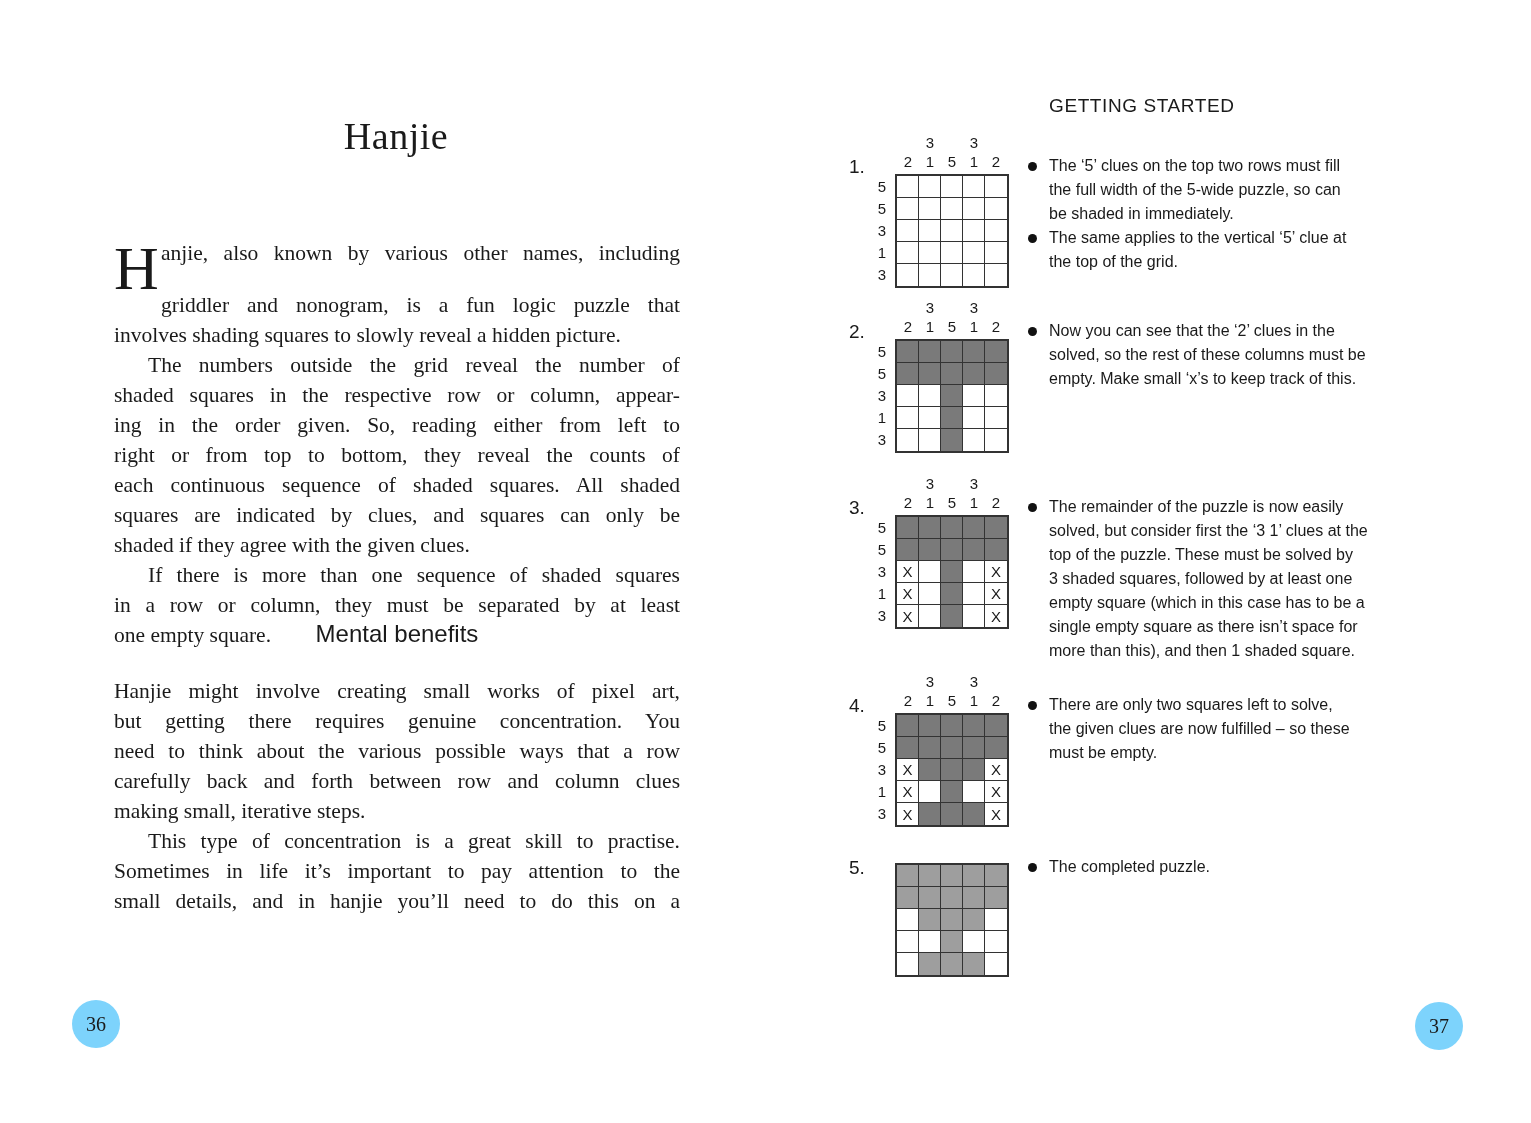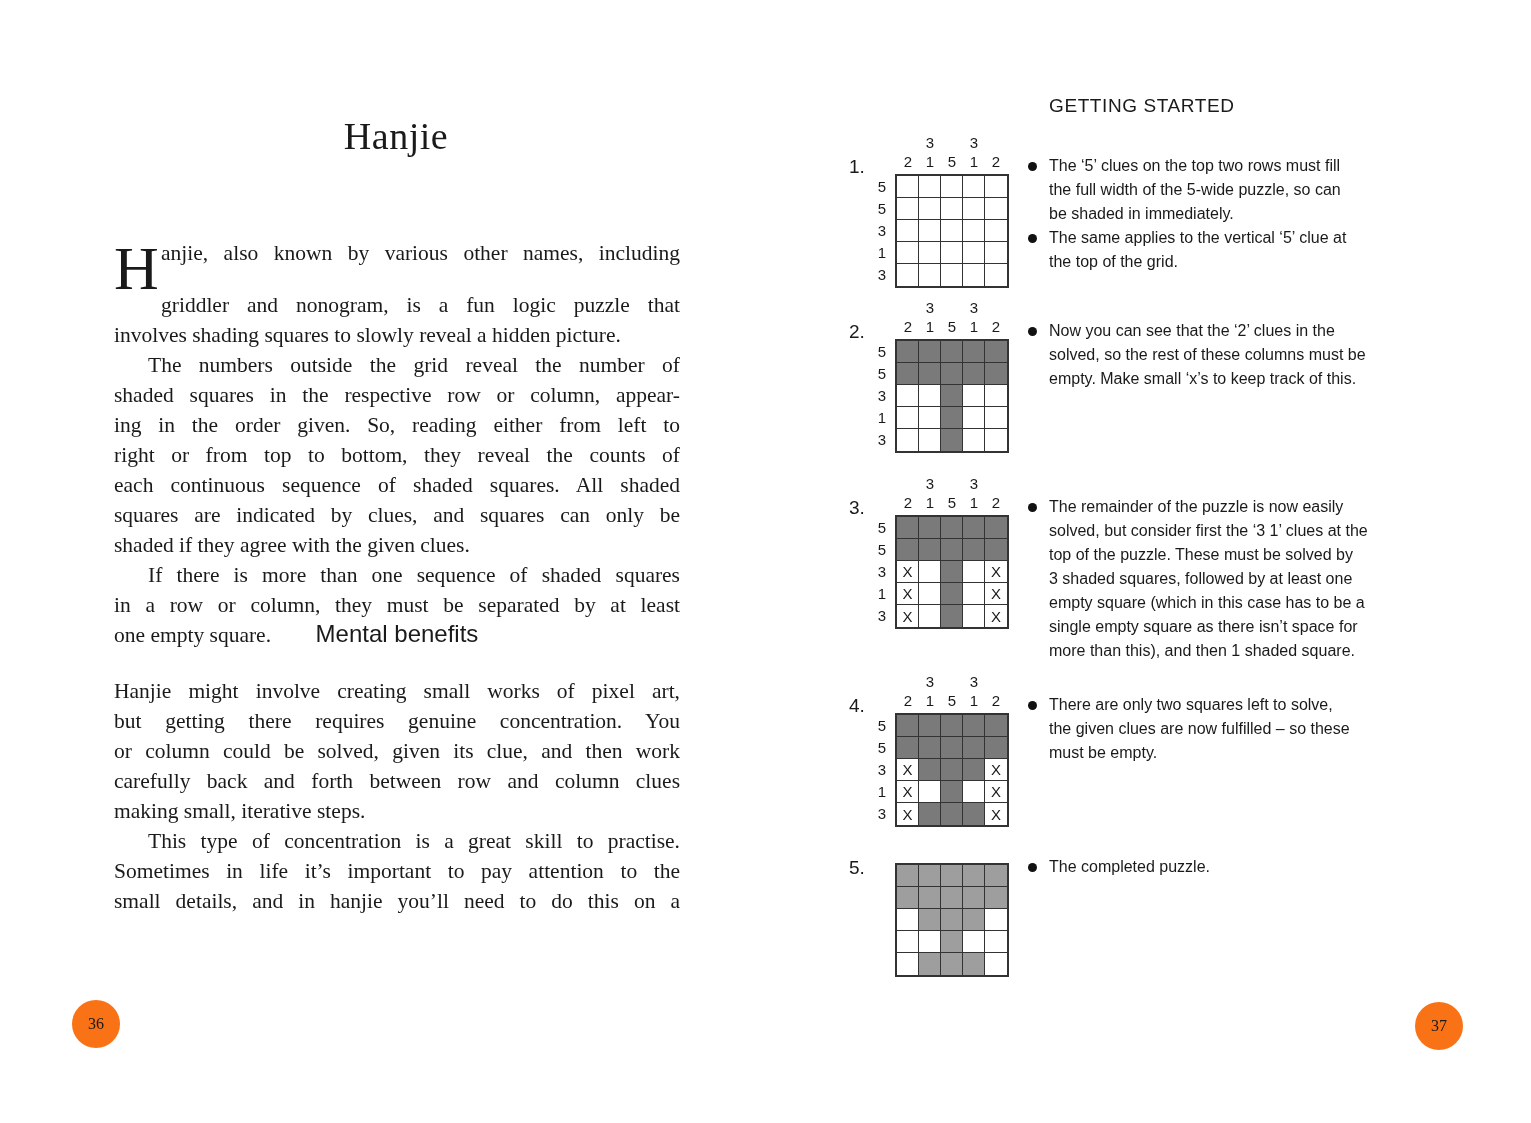--- a/index.html
+++ b/index.html
@@ -14,21 +14,21 @@
   .title { position: absolute; left: 0; width: 792px; top: 114px; text-align: center; font-size: 38px; letter-spacing: 0.5px; }
   .body-text { position: absolute; left: 114px; width: 566px; font-size: 21.5px; line-height: 30px; }
   .line { display: block; height: 30px; white-space: nowrap; text-align: justify; text-align-last: justify; }
   .line.last { text-align-last: left; }
   .line.indent { text-indent: 34px; }
   .dropcap-wrap { position: relative; }
   .dropcap { position: absolute; left: 0; top: 2px; font-size: 62px; line-height: 56px; font-weight: normal; }
   .line.after-cap { padding-left: 47px; margin-top: 22px; }
   .subhead { position: absolute; left: 114px; width: 566px; top: 620px; text-align: center; font-size: 24px; }
 
-  .folio { position: absolute; width: 48px; height: 48px; border-radius: 50%; background: #f97316; display: flex; align-items: center; justify-content: center; font-size: 16px; }
+  .folio { position: absolute; width: 48px; height: 48px; border-radius: 50%; background: #7dd3fc; display: flex; align-items: center; justify-content: center; font-size: 20px; }
   .folio-left { left: 72px; top: 1000px; }
   .folio-right { left: 650px; top: 1002px; }
 
   .section-head { position: absolute; left: 284px; top: 95px; font-size: 19px; letter-spacing: 0.6px; }
 
   .step { position: absolute; left: 0; width: 766px; }
   .step-num { position: absolute; left: 84px; font-size: 19px; }
   .puzzle { position: absolute; left: 108px; }
   .col-clues { position: absolute; left: 24px; top: 0; width: 112px; }
   .col-clue { position: absolute; width: 22px; text-align: center; font-size: 15px; line-height: 18px; }
@@ -74,21 +74,21 @@
       <span class="line last">one empty square.</span>
     </div>
   </div>
 
   <div class="subhead sans">Mental benefits</div>
 
   <div class="body-text serif" style="top:676px;">
     <div>
       <span class="line">Hanjie might involve creating small works of pixel art,</span>
       <span class="line">but getting there requires genuine concentration. You</span>
-      <span class="line">or column could be solved, given its clue, and then work</span>
+      <span class="line">need to think about the various possible ways that a row</span>
       <span class="line">carefully back and forth between row and column clues</span>
       <span class="line last">making small, iterative steps.</span>
     </div>
     <div>
       <span class="line indent">This type of concentration is a great skill to practise.</span>
       <span class="line">Sometimes in life it’s important to pay attention to the</span>
       <span class="line">small details, and in hanjie you’ll need to do this on a</span>
     </div>
   </div>
 

